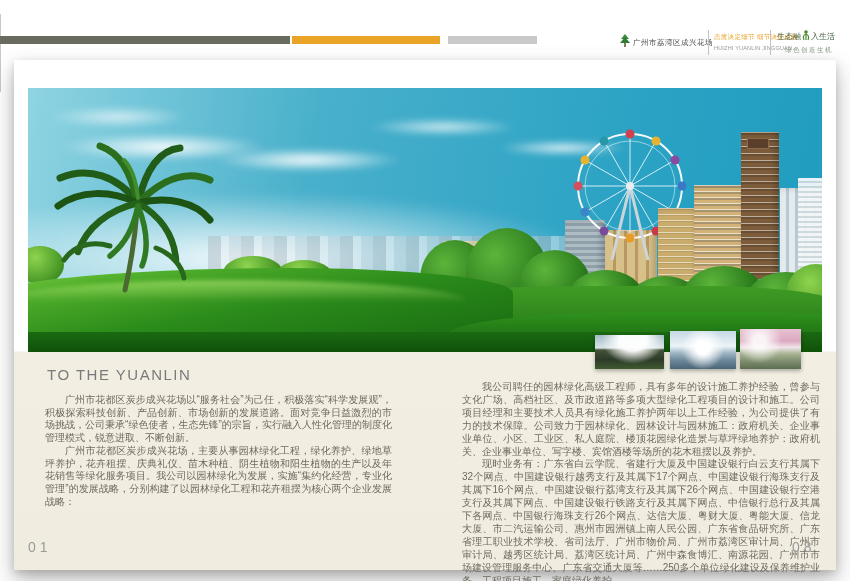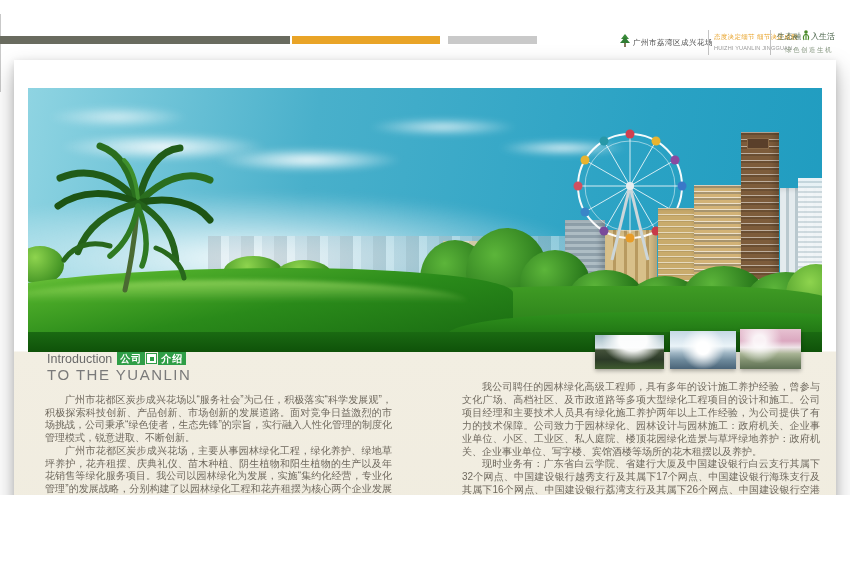--- a/index.html
+++ b/index.html
@@ -1,16 +1,16 @@
 <!DOCTYPE html>
 <html><head>
 <meta charset="utf-8">
 <style>
   html,body{margin:0;padding:0;background:#fff;}
-  .canvas{position:relative;width:850px;height:495px;background:#ffffff;overflow:hidden;
+  .canvas{position:relative;width:850px;height:581px;background:#ffffff;overflow:hidden;
           font-family:"Liberation Sans","DejaVu Sans",sans-serif;}
   .abs{position:absolute;}
 
   
   .edge-line{left:0;top:14px;width:1px;height:78px;background:#c9c9c9;}
   .bar{top:36px;height:8px;}
   .bar-dark{left:0;width:290px;background:#696b5f;}
   .bar-orange{left:292px;width:148px;background:#e9a427;}
   .bar-gray{left:448px;width:89px;background:#c9c9c9;}
 
@@ -248,30 +248,20 @@
         <path d="M118,120 C134,126 144,138 146,150" stroke="#28681c" stroke-width="5"></path>
         <path d="M100,70 C98,52 94,40 86,32" stroke="#3f8f2c" stroke-width="4"></path>
       </g>
     </svg>
   </div>
 
   <div class="abs thumb t1"></div>
   <div class="abs thumb t2"></div>
   <div class="abs thumb t3"></div>
 
-  <div class="abs intro-row">
-    <span class="intro-en">Introduction</span>
-    <span class="badge">
-      <span class="badge-seg">公司</span>
-      <span class="badge-sq">
-          <span class="badge-sq-in"></span>
-        </span>
-      <span class="badge-seg">介绍</span>
-    </span>
-  </div>
   <div class="abs intro-sub">TO THE YUANLIN</div>
 
   <div class="abs body-text left-col">
     <p>广州市花都区炭步成兴花场以“服务社会”为己任，积极落实“科学发展观”，积极探索科技创新、产品创新、市场创新的发展道路。面对竞争日益激烈的市场挑战，公司秉承“绿色使者，生态先锋”的宗旨，实行融入人性化管理的制度化管理模式，锐意进取、不断创新。</p>
     <p>广州市花都区炭步成兴花场，主要从事园林绿化工程，绿化养护、绿地草坪养护，花卉租摆、庆典礼仪、苗木种植、阴生植物和阳生植物的生产以及年花销售等绿化服务项目。我公司以园林绿化为发展，实施“集约化经营，专业化管理”的发展战略，分别构建了以园林绿化工程和花卉租摆为核心两个企业发展战略：</p>
   </div>
 
   <div class="abs body-text right-col">
     <p>我公司聘任的园林绿化高级工程师，具有多年的设计施工养护经验，曾参与文化广场、高档社区、及市政道路等多项大型绿化工程项目的设计和施工。公司项目经理和主要技术人员具有绿化施工养护两年以上工作经验，为公司提供了有力的技术保障。公司致力于园林绿化、园林设计与园林施工：政府机关、企业事业单位、小区、工业区、私人庭院、楼顶花园绿化造景与草坪绿地养护：政府机关、企业事业单位、写字楼、宾馆酒楼等场所的花木租摆以及养护。</p>
     <p>现时业务有：广东省白云学院、省建行大厦及中国建设银行白云支行其属下32个网点、中国建设银行越秀支行及其属下17个网点、中国建设银行海珠支行及其属下16个网点、中国建设银行荔湾支行及其属下26个网点、中国建设银行空港支行及其属下网点、中国建设银行铁路支行及其属下网点、中信银行总行及其属下各网点、中国银行海珠支行26个网点、达信大厦、粤财大厦、粤能大厦、信龙大厦、市二汽运输公司、惠州市园洲镇上南人民公园、广东省食品研究所、广东省理工职业技术学校、省司法厅、广州市物价局、广州市荔湾区审计局、广州市审计局、越秀区统计局、荔湾区统计局、广州中森食博汇、南源花园、广州市市场建设管理服务中心、广东省交通大厦等……250多个单位绿化建设及保养维护业务，工程项目施工，家庭绿化养护。</p>

